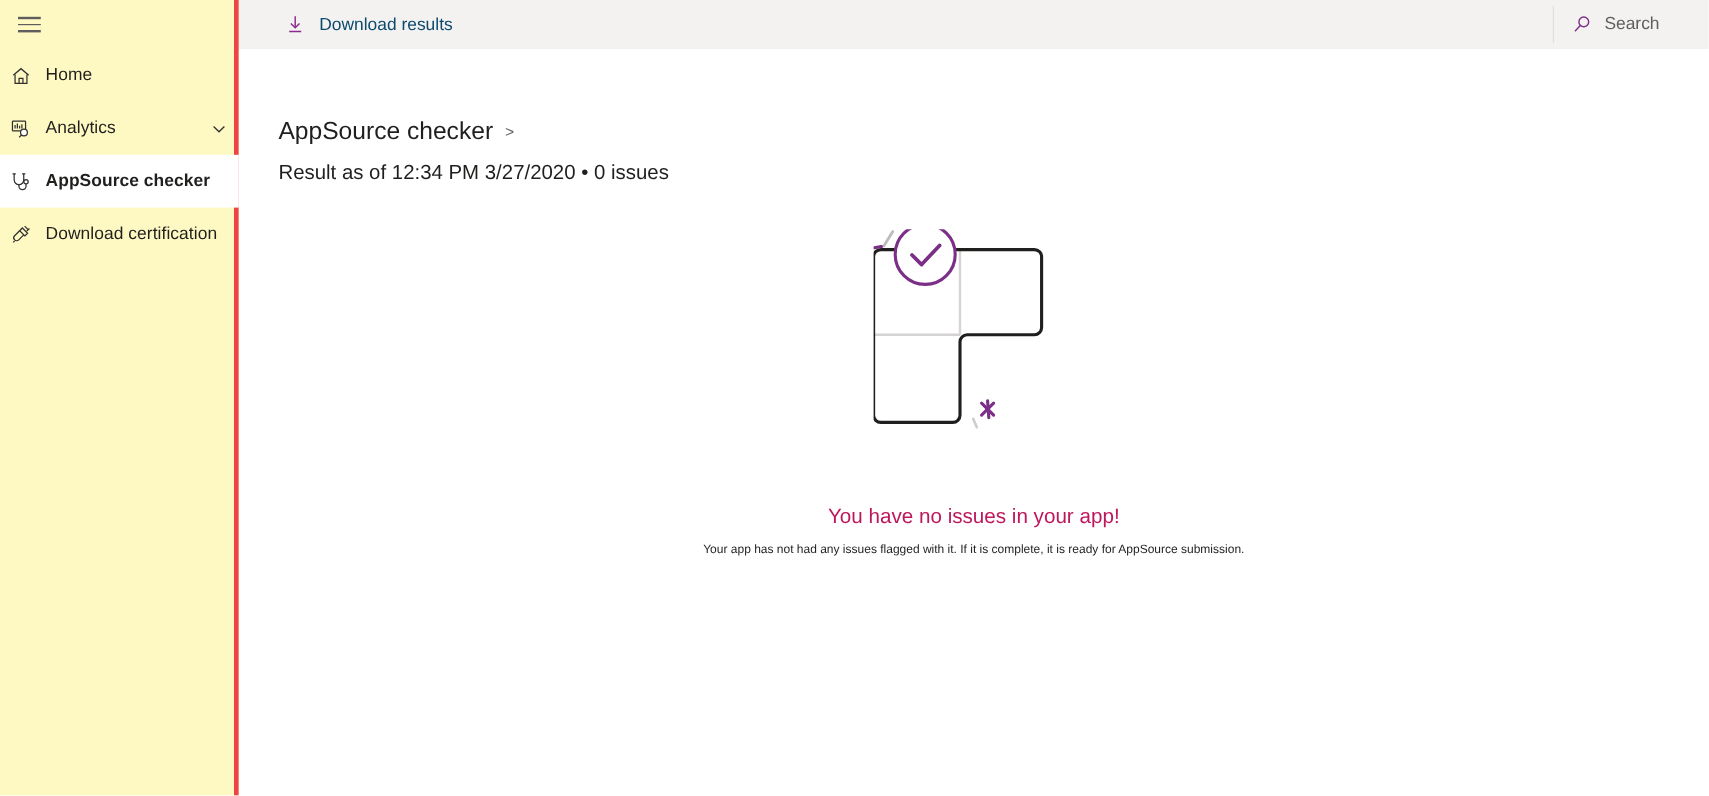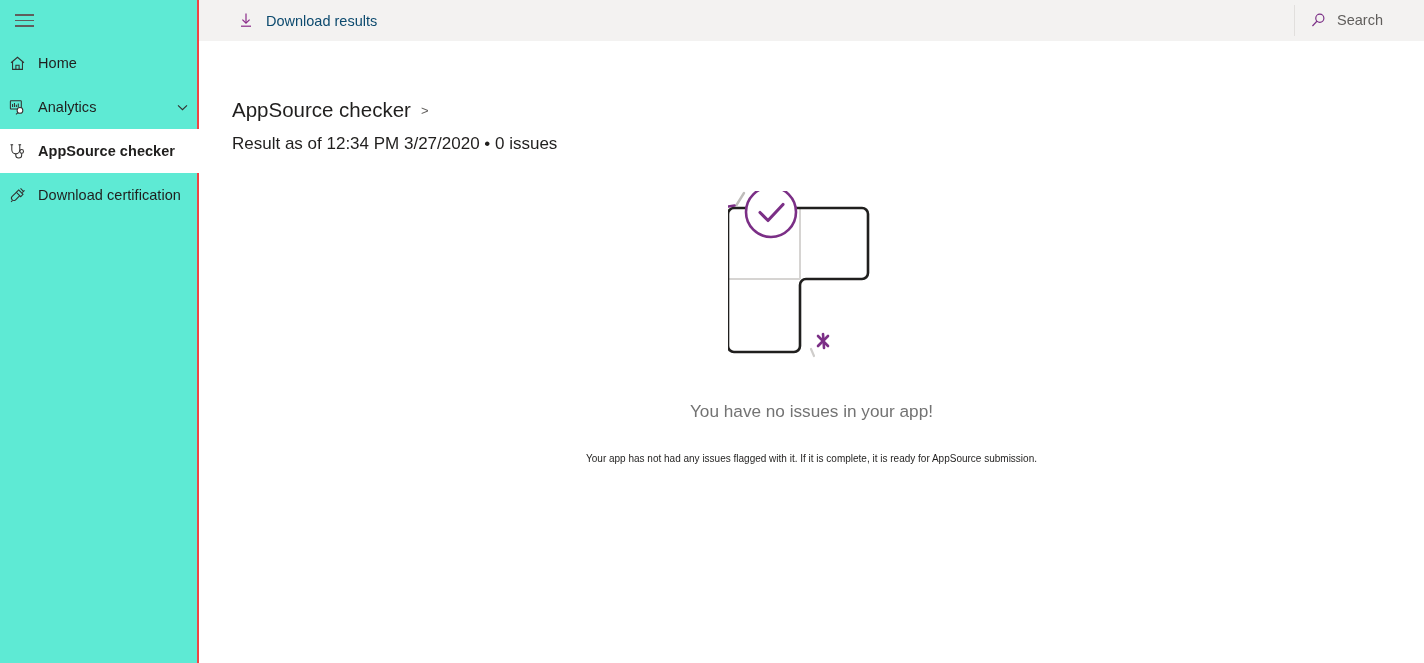--- a/index.html
+++ b/index.html
@@ -21,22 +21,22 @@
     background: #ffffff;
   }
 
   
   .sidebar {
     position: absolute;
     left: 0;
     top: 0;
     width: 199px;
     height: 663px;
-    background: #5eead4;
-    border-right: 2px solid #ef4444;
+    background: #fef9c3;
+    border-right: 4px solid #ef4444;
   }
 
   .hamburger {
     position: absolute;
     left: 0;
     top: 0;
     width: 48px;
     height: 41px;
     display: flex;
     align-items: center;
@@ -209,25 +209,25 @@
   .illustration {
     position: absolute;
     left: 529px;
     top: 150px;
     width: 215px;
     height: 205px;
   }
   .msg-title {
     position: absolute;
     left: 0;
-    top: 360px;
+    top: 379px;
     width: 1225px;
     text-align: center;
     font-size: 17.2px;
-    color: #737373;
+    color: #be185d;
   }
   .msg-sub {
     position: absolute;
     left: 0;
     top: 412px;
     width: 1225px;
     text-align: center;
     font-size: 10px;
     color: #201f1e;
   }

